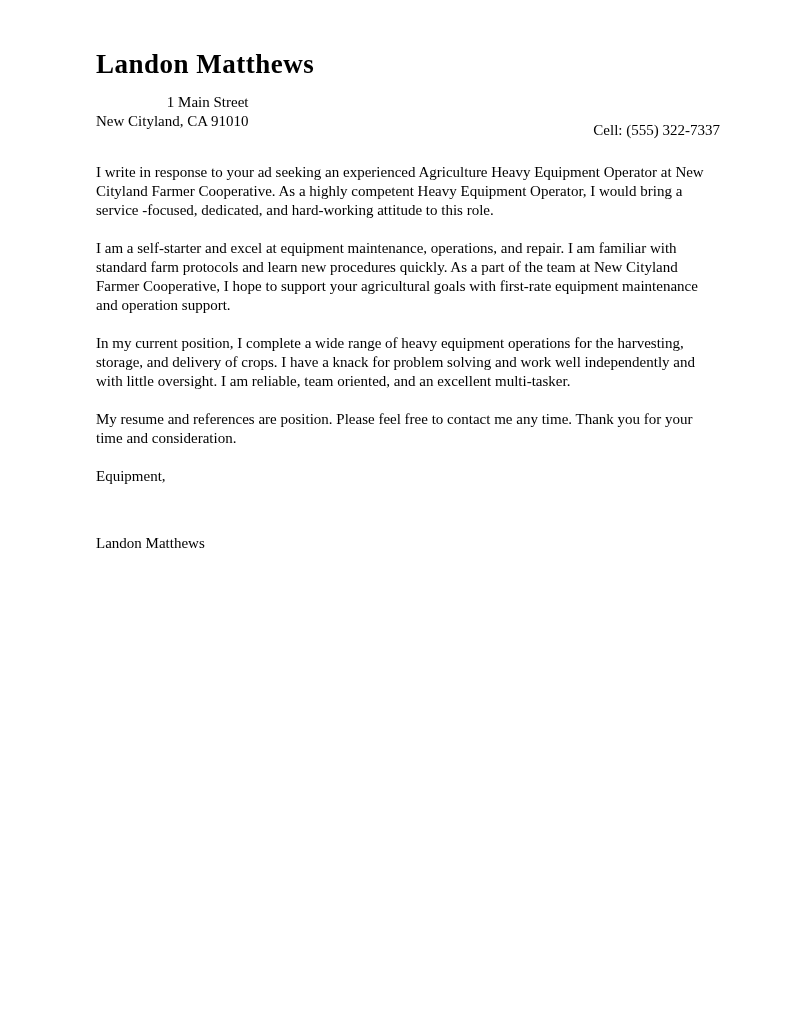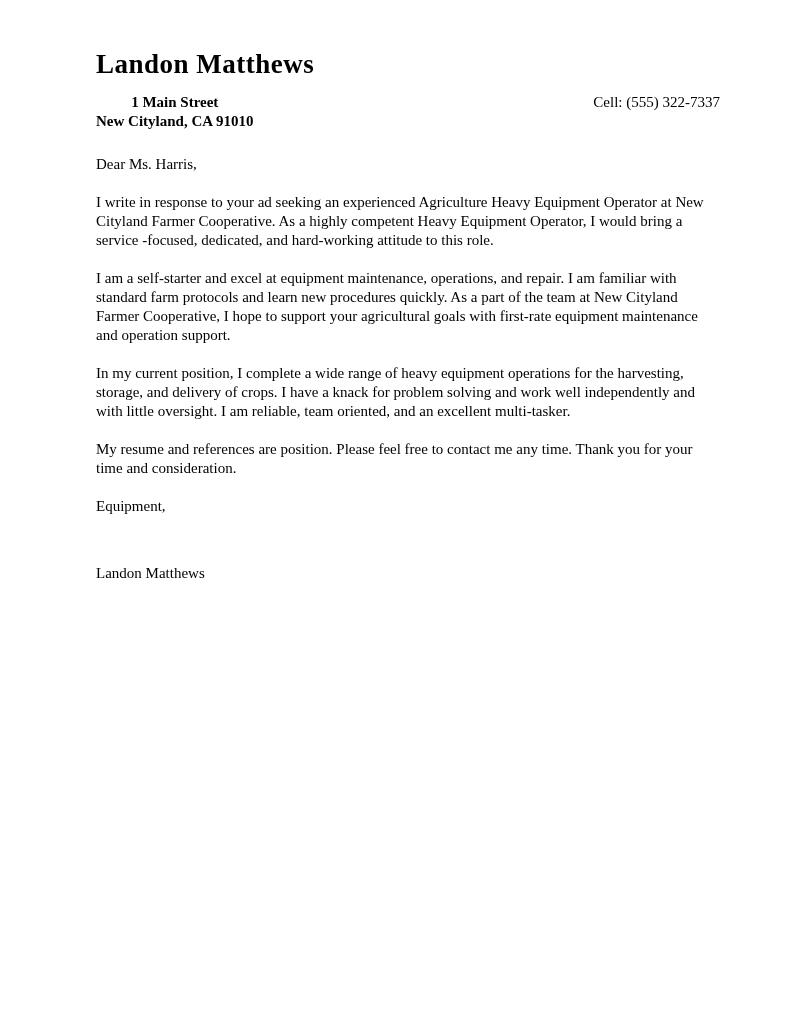--- a/index.html
+++ b/index.html
@@ -26,25 +26,25 @@
     letter-spacing: 0.5px;
   }
   .contact-row {
     display: flex;
     justify-content: space-between;
     align-items: flex-start;
     font-size: 15px;
     line-height: 19.5px;
   }
   .address-block {
-    text-align: center;
-    font-weight: bold;
+    text-align: right;
   }
   .contact-block {
     text-align: right;
+    margin-top: 28px;
   }
   .letter-body {
     margin-top: 23px;
     font-size: 15px;
     line-height: 19px;
   }
   .letter-body p {
     margin: 0 0 19px 0;
     max-width: 645px;
   }
@@ -70,21 +70,20 @@
     <div class="address-block">
       <div>1 Main Street</div>
       <div>New Cityland, CA 91010</div>
     </div>
     <div class="contact-block">
       <div>Cell: (555) 322-7337</div>
     </div>
   </div>
 
   <div class="letter-body">
-    <p class="salutation">Dear Ms. Harris,</p>
 
     <p>I write in response to your ad seeking an experienced Agriculture Heavy Equipment Operator at New Cityland Farmer Cooperative. As a highly competent Heavy Equipment Operator, I would bring a service -focused, dedicated, and hard-working attitude to this role.</p>
 
     <p>I am a self-starter and excel at equipment maintenance, operations, and repair. I am familiar with standard farm protocols and learn new procedures quickly. As a part of the team at New Cityland Farmer Cooperative, I hope to support your agricultural goals with first-rate equipment maintenance and operation support.</p>
 
     <p>In my current position, I complete a wide range of heavy equipment operations for the harvesting, storage, and delivery of crops. I have a knack for problem solving and work well independently and with little oversight. I am reliable, team oriented, and an excellent multi-tasker.</p>
 
     <p>My resume and references are position. Please feel free to contact me any time. Thank you for your time and consideration.</p>
 
     <p class="closing">Equipment,</p>

